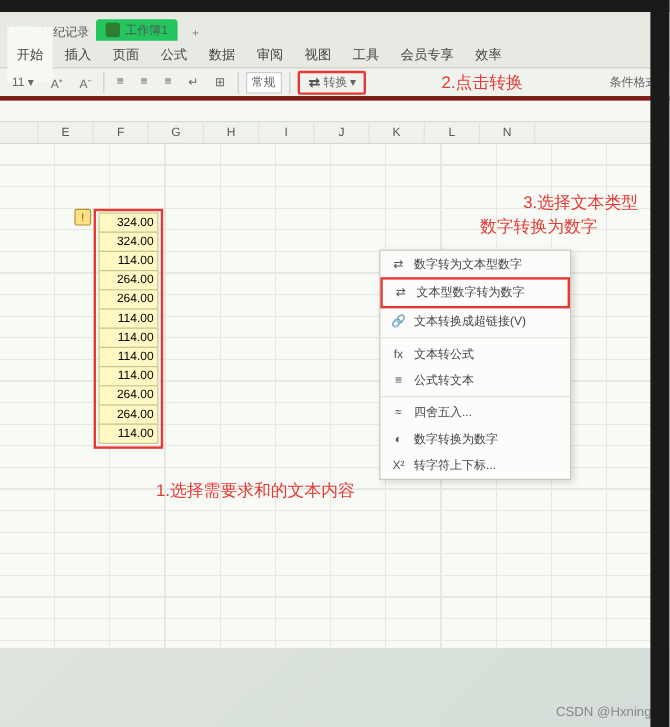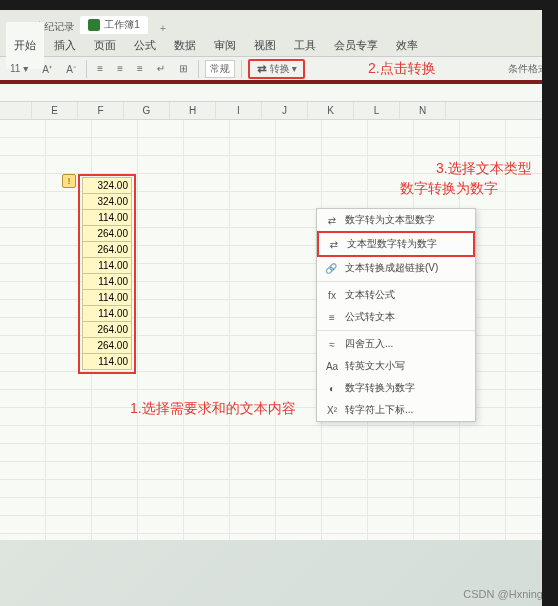--- a/index.html
+++ b/index.html
@@ -1,19 +1,19 @@
 <!DOCTYPE html>
 <html><head>
 <meta charset="utf-8">
 <style>
 * { margin: 0; padding: 0; box-sizing: border-box; font-family: "Microsoft YaHei", sans-serif; }
 body { width: 558px; height: 606px; background: linear-gradient(135deg, #e8ebe5 0%, #dde4de 50%, #d5ddd8 100%); overflow: hidden; position: relative; }
 .top-border { height: 10px; background: #1a1a1a; }
 .title-row { height: 24px; background: #e6eae3; display: flex; align-items: flex-end; padding: 0 6px; font-size: 10px; color: #555; }
-.title-row .doc-tab { background: #ffffff; border-radius: 3px 3px 0 0; padding: 2px 8px; margin-left: 6px; display: flex; align-items: center; gap: 4px; }
+.title-row .doc-tab { background: #22c55e; border-radius: 3px 3px 0 0; padding: 2px 8px; margin-left: 6px; display: flex; align-items: center; gap: 4px; }
 .title-row .wps-icon { width: 12px; height: 12px; background: #2e7d32; border-radius: 2px; display: inline-block; }
 .title-row .plus { margin-left: 12px; color: #888; cursor: pointer; }
 .menu-row { height: 22px; background: #e6eae3; display: flex; align-items: center; font-size: 11px; color: #444; padding-left: 6px; gap: 2px; }
 .menu-row .mtab { padding: 16px 8px; cursor: pointer; }
 .menu-row .mtab.active { background: #f6f8f3; }
 .toolbar { height: 28px; background: #f0f3ed; border-top: 1px solid #ccc; border-bottom: 4px solid #7f1d1d; display: flex; align-items: center; font-size: 10px; color: #666; padding: 0 6px; gap: 6px; }
 .tb-sep { width: 1px; height: 18px; background: #ccc; }
 .tb-btn { padding: 1px 4px; cursor: pointer; display: flex; align-items: center; gap: 2px; }
 .tb-btn.boxed { border: 2px solid #e53935; padding: 1px 6px; border-radius: 2px; }
 .tb-sel { border: 1px solid #ccc; padding: 1px 4px; background: #fff; font-size: 10px; }
@@ -139,24 +139,20 @@
     <div class="ditem">
         <span class="dico">≡</span>
         <span>公式转文本</span>
       </div>
     <div class="dsep"></div>
     <div class="ditem">
         <span class="dico">≈</span>
         <span>四舍五入...</span>
       </div>
     <div class="ditem">
-        <span class="dico">Aa</span>
-        <span>转英文大小写</span>
-      </div>
-    <div class="ditem">
         <span class="dico">◐</span>
         <span>数字转换为数字</span>
       </div>
     <div class="ditem">
         <span class="dico">X²</span>
         <span>转字符上下标...</span>
       </div>
   </div>
 
 </div>

